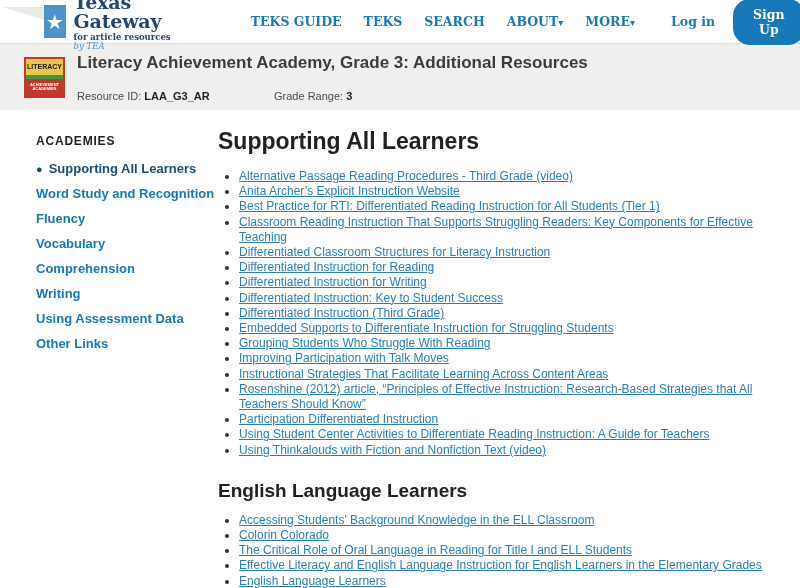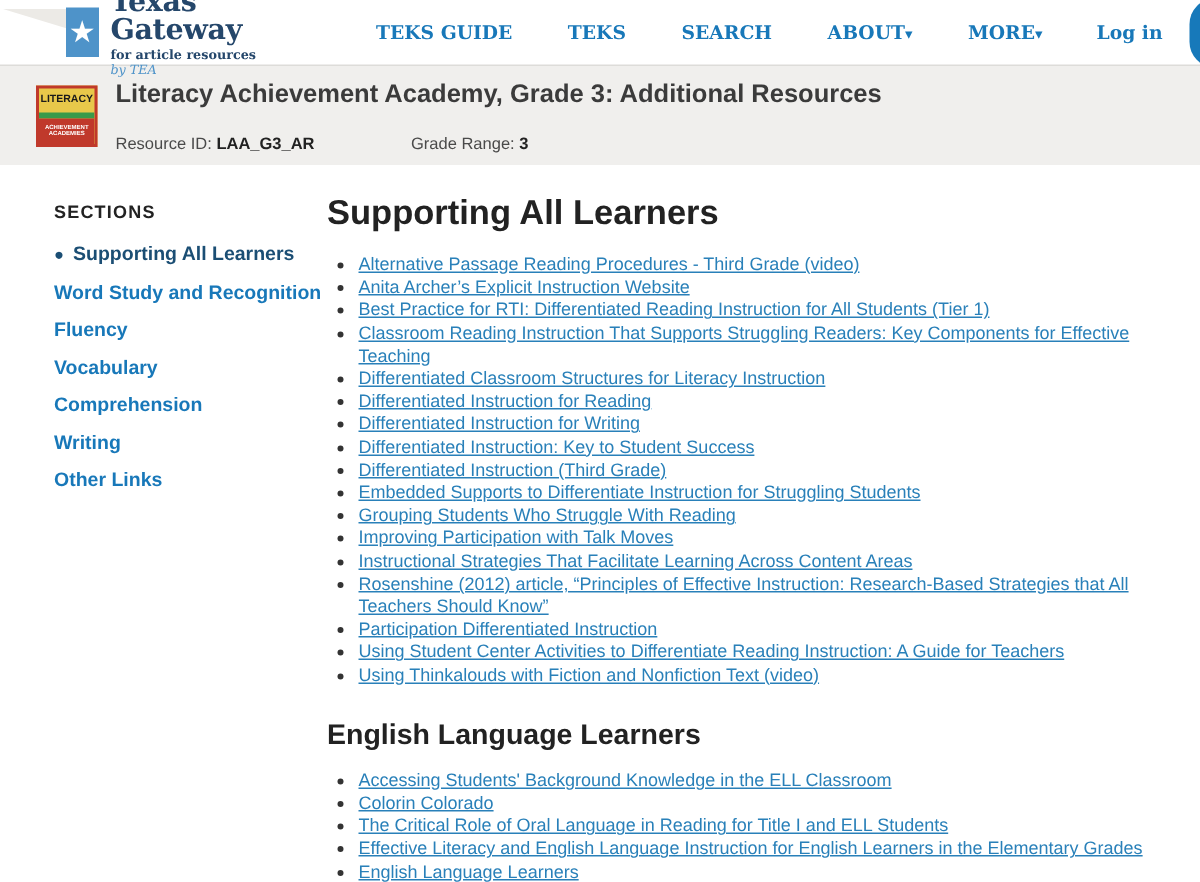--- a/index.html
+++ b/index.html
@@ -14,21 +14,21 @@
     border-right:46px solid #eceae6; border-bottom:14px solid transparent; }
   .star-box { width:33px; height:33px; background:#4e93c9; display:flex;
     align-items:center; justify-content:center; color:#fff; font-size:20px;
     position:relative; z-index:1; }
   .logo-text { line-height:1; }
   .logo-title { font-family:"DejaVu Serif", serif; font-weight:bold;
     font-size:19px; color:#25476b; letter-spacing:-0.2px; }
   .logo-sub { font-size:8.5px; margin-top:2px; }
   .logo-tagline { font-family:"DejaVu Serif", serif; font-weight:bold; color:#25476b; }
   .logo-byline { font-family:"DejaVu Serif", serif; font-style:italic; color:#4e93c9; }
-  .nav { display:flex; align-items:center; gap:37px; margin-left:78px; }
+  .nav { display:flex; align-items:center; gap:22px; margin-left:78px; }
   .nav-item { font-family:"DejaVu Serif", serif; font-weight:bold; font-size:12.5px;
     color:#1878b9; cursor:pointer; white-space:nowrap; }
   .caret { font-size:10px; }
   .caret:empty { display:none; }
   .login { margin-left:36px; }
   .signup-btn { margin-left:18px; background:#1779ba; color:#fff; border:none;
     font-family:"DejaVu Serif", serif; font-weight:bold; font-size:12.5px;
     padding:8px 20px; border-radius:17px; cursor:pointer; }
 
   
@@ -119,35 +119,36 @@
         <span>Grade Range:</span>
         <span class="meta-val">3</span>
       </span>
     </div>
   </div>
 </section>
 
 <div class="content">
 
   <aside class="sidebar">
-    <div class="side-heading">SECTIONS</div>
+    <div class="side-heading">ACADEMIES</div>
     <div>
 
         <div class="side-item active"><span class="bullet"></span><span>Supporting All Learners</span></div>
 
         <div class="side-item"><span>Word Study and Recognition</span></div>
 
         <div class="side-item"><span>Fluency</span></div>
 
         <div class="side-item"><span>Vocabulary</span></div>
 
         <div class="side-item"><span>Comprehension</span></div>
 
         <div class="side-item"><span>Writing</span></div>
 
+        <div class="side-item"><span>Using Assessment Data</span></div>
 
         <div class="side-item"><span>Other Links</span></div>
       </div>
   </aside>
 
   <main class="main">
 
     <h2 class="section-heading-1">Supporting All Learners</h2>
     <ul class="links">
 

